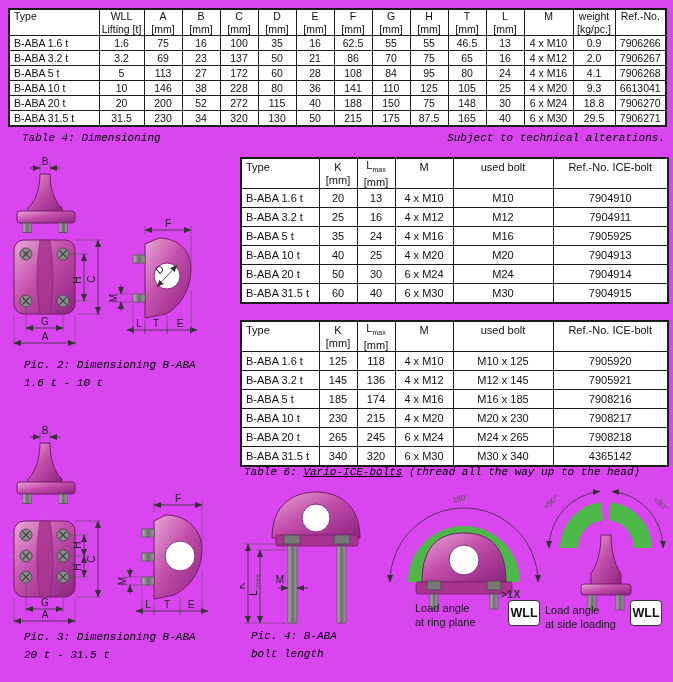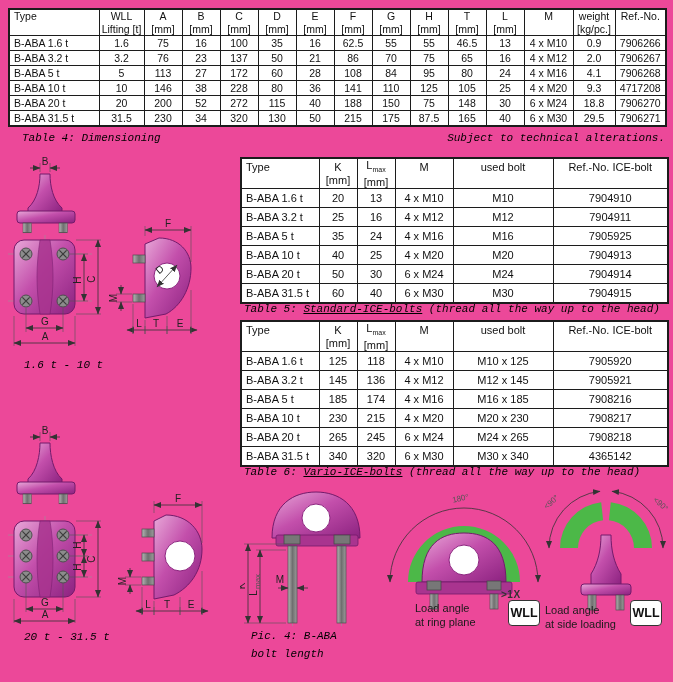--- a/index.html
+++ b/index.html
@@ -1,16 +1,16 @@
 <!DOCTYPE html>
 <html style="--product-purple: #bb3fa8; --permitted-green: #4cb848;"><head>
 <meta charset="utf-8">
 <style>
   html,body{margin:0;padding:0;background:#fff}
-  .page{position:relative;width:673px;height:682px;background:#ec4899;overflow:hidden;
+  .page{position:relative;width:673px;height:682px;background:#d946ef;overflow:hidden;
         font-family:"Liberation Sans",sans-serif;color:#111}
   
   table.tbl{position:absolute;border-collapse:collapse;table-layout:fixed;background:#fff;
             border:2px solid #1c1c1c}
   .tbl th,.tbl td{border:1px solid #1c1c1c;text-align:center;vertical-align:middle;
                   padding:0 2px;white-space:nowrap;overflow:hidden;font-weight:normal}
   .tbl th:first-child,.tbl td:first-child{text-align:left;padding-left:4px}
   .t4{left:8px;top:8px;width:657px;font-size:10.5px}
   .t4 td{height:14px}
   .t5{left:240px;top:157px;width:427px;font-size:11px}
@@ -166,21 +166,21 @@
           <td>55</td>
           <td>46.5</td>
           <td>13</td>
           <td>4 x M10</td>
           <td>0.9</td>
           <td>7906266</td>
         </tr>
         <tr>
           <td>B-ABA 3.2 t</td>
           <td>3.2</td>
-          <td>76</td>
+          <td>69</td>
           <td>23</td>
           <td>137</td>
           <td>50</td>
           <td>21</td>
           <td>86</td>
           <td>70</td>
           <td>75</td>
           <td>65</td>
           <td>16</td>
           <td>4 x M12</td>
@@ -212,21 +212,21 @@
           <td>228</td>
           <td>80</td>
           <td>36</td>
           <td>141</td>
           <td>110</td>
           <td>125</td>
           <td>105</td>
           <td>25</td>
           <td>4 x M20</td>
           <td>9.3</td>
-          <td>4717208</td>
+          <td>6613041</td>
         </tr>
         <tr>
           <td>B-ABA 20 t</td>
           <td>20</td>
           <td>200</td>
           <td>52</td>
           <td>272</td>
           <td>115</td>
           <td>40</td>
           <td>188</td>
@@ -345,23 +345,20 @@
         <tr>
           <td>B-ABA 31.5 t</td>
           <td>60</td>
           <td>40</td>
           <td>6 x M30</td>
           <td>M30</td>
           <td>7904915</td>
         </tr>
       </tbody>
   </table>
-  <div class="cap" style="left:244px;top:300px">
-    <span>Table 5: </span><span class="u">Standard-ICE-bolts</span><span> (thread all the way up to the head)</span>
-  </div>
 
   <table class="tbl t6">
     <colgroup>
         <col style="width:78px">
         <col style="width:38px">
         <col style="width:38px">
         <col style="width:58px">
         <col style="width:100px">
         <col style="width:115px">
       </colgroup>
@@ -494,20 +491,21 @@
       <text class="dimt" transform="rotate(-90 113,142)" x="113" y="142" text-anchor="middle">M</text>
       <path class="ext" d="M129,148 L129,178 M141,164 L141,178 M163,160 L163,178 M187,134 L187,178"></path>
       <line class="dim" x1="123" y1="174" x2="193" y2="174" marker-start="url(#ah)" marker-end="url(#ah)"></line>
       <path class="ext" d="M129,170 L129,178 M141,170 L141,178 M163,170 L163,178 M187,170 L187,178"></path>
       <text class="dimt" x="135" y="171" text-anchor="middle">L</text>
       <text class="dimt" x="152" y="171" text-anchor="middle">T</text>
       <text class="dimt" x="176" y="171" text-anchor="middle">E</text>
     </g>
   </svg>
   <div class="cap" style="left:24px;top:356px">
+    <div>Pic. 2: Dimensioning B-ABA</div>
     <div>1.6 t - 10 t</div>
   </div>
 
   <svg class="fig" style="left:4px;top:425px" width="232" height="200" viewBox="0 0 232 200">
     <g>
       <path class="pbody" d="M36,18 L46,18 C46,30 49,46 58,54 L58,58 L24,58 L24,54 C33,46 36,30 36,18 Z"></path>
       <rect class="pbody" x="13" y="57" width="58" height="12" rx="3"></rect>
       <use href="#stud" transform="translate(19,69) scale(0.7,1.2)"></use>
       <use href="#stud" transform="translate(55,69) scale(0.7,1.2)"></use>
       <path class="ext" d="M36,16 L36,7 M46,16 L46,7"></path>
@@ -553,20 +551,21 @@
       <text class="dimt" transform="rotate(-90 122,156)" x="122" y="156" text-anchor="middle">M</text>
       <path class="ext" d="M138,162 L138,190 M150,176 L150,190 M176,172 L176,190 M198,146 L198,190"></path>
       <line class="dim" x1="132" y1="186" x2="204" y2="186" marker-start="url(#ah)" marker-end="url(#ah)"></line>
       <path class="ext" d="M138,182 L138,190 M150,182 L150,190 M176,182 L176,190 M198,182 L198,190"></path>
       <text class="dimt" x="144" y="183" text-anchor="middle">L</text>
       <text class="dimt" x="163" y="183" text-anchor="middle">T</text>
       <text class="dimt" x="187" y="183" text-anchor="middle">E</text>
     </g>
   </svg>
   <div class="cap" style="left:24px;top:628px">
+    <div>Pic. 3: Dimensioning B-ABA</div>
     <div>20 t - 31.5 t</div>
   </div>
 
   <svg class="fig" style="left:240px;top:490px" width="125" height="136" viewBox="0 0 125 136">
     <path class="cl" d="M76,2 L76,50 M56,28 L96,28 M52.5,50 L52.5,136 M101.5,50 L101.5,136"></path>
     <path class="pbody" d="M32,48 C32,14 54,2 76,2 C98,2 120,14 120,48 Z"></path>
     <circle class="hole" cx="76" cy="28" r="14"></circle>
     <rect x="36" y="45" width="82" height="11" rx="2" fill="#a9348f" stroke="#731b6b" stroke-width="0.8"></rect>
     <rect x="44" y="45" width="16" height="9" fill="#777" stroke="#444" stroke-width="0.7"></rect>
     <rect x="94" y="45" width="16" height="9" fill="#777" stroke="#444" stroke-width="0.7"></rect>

